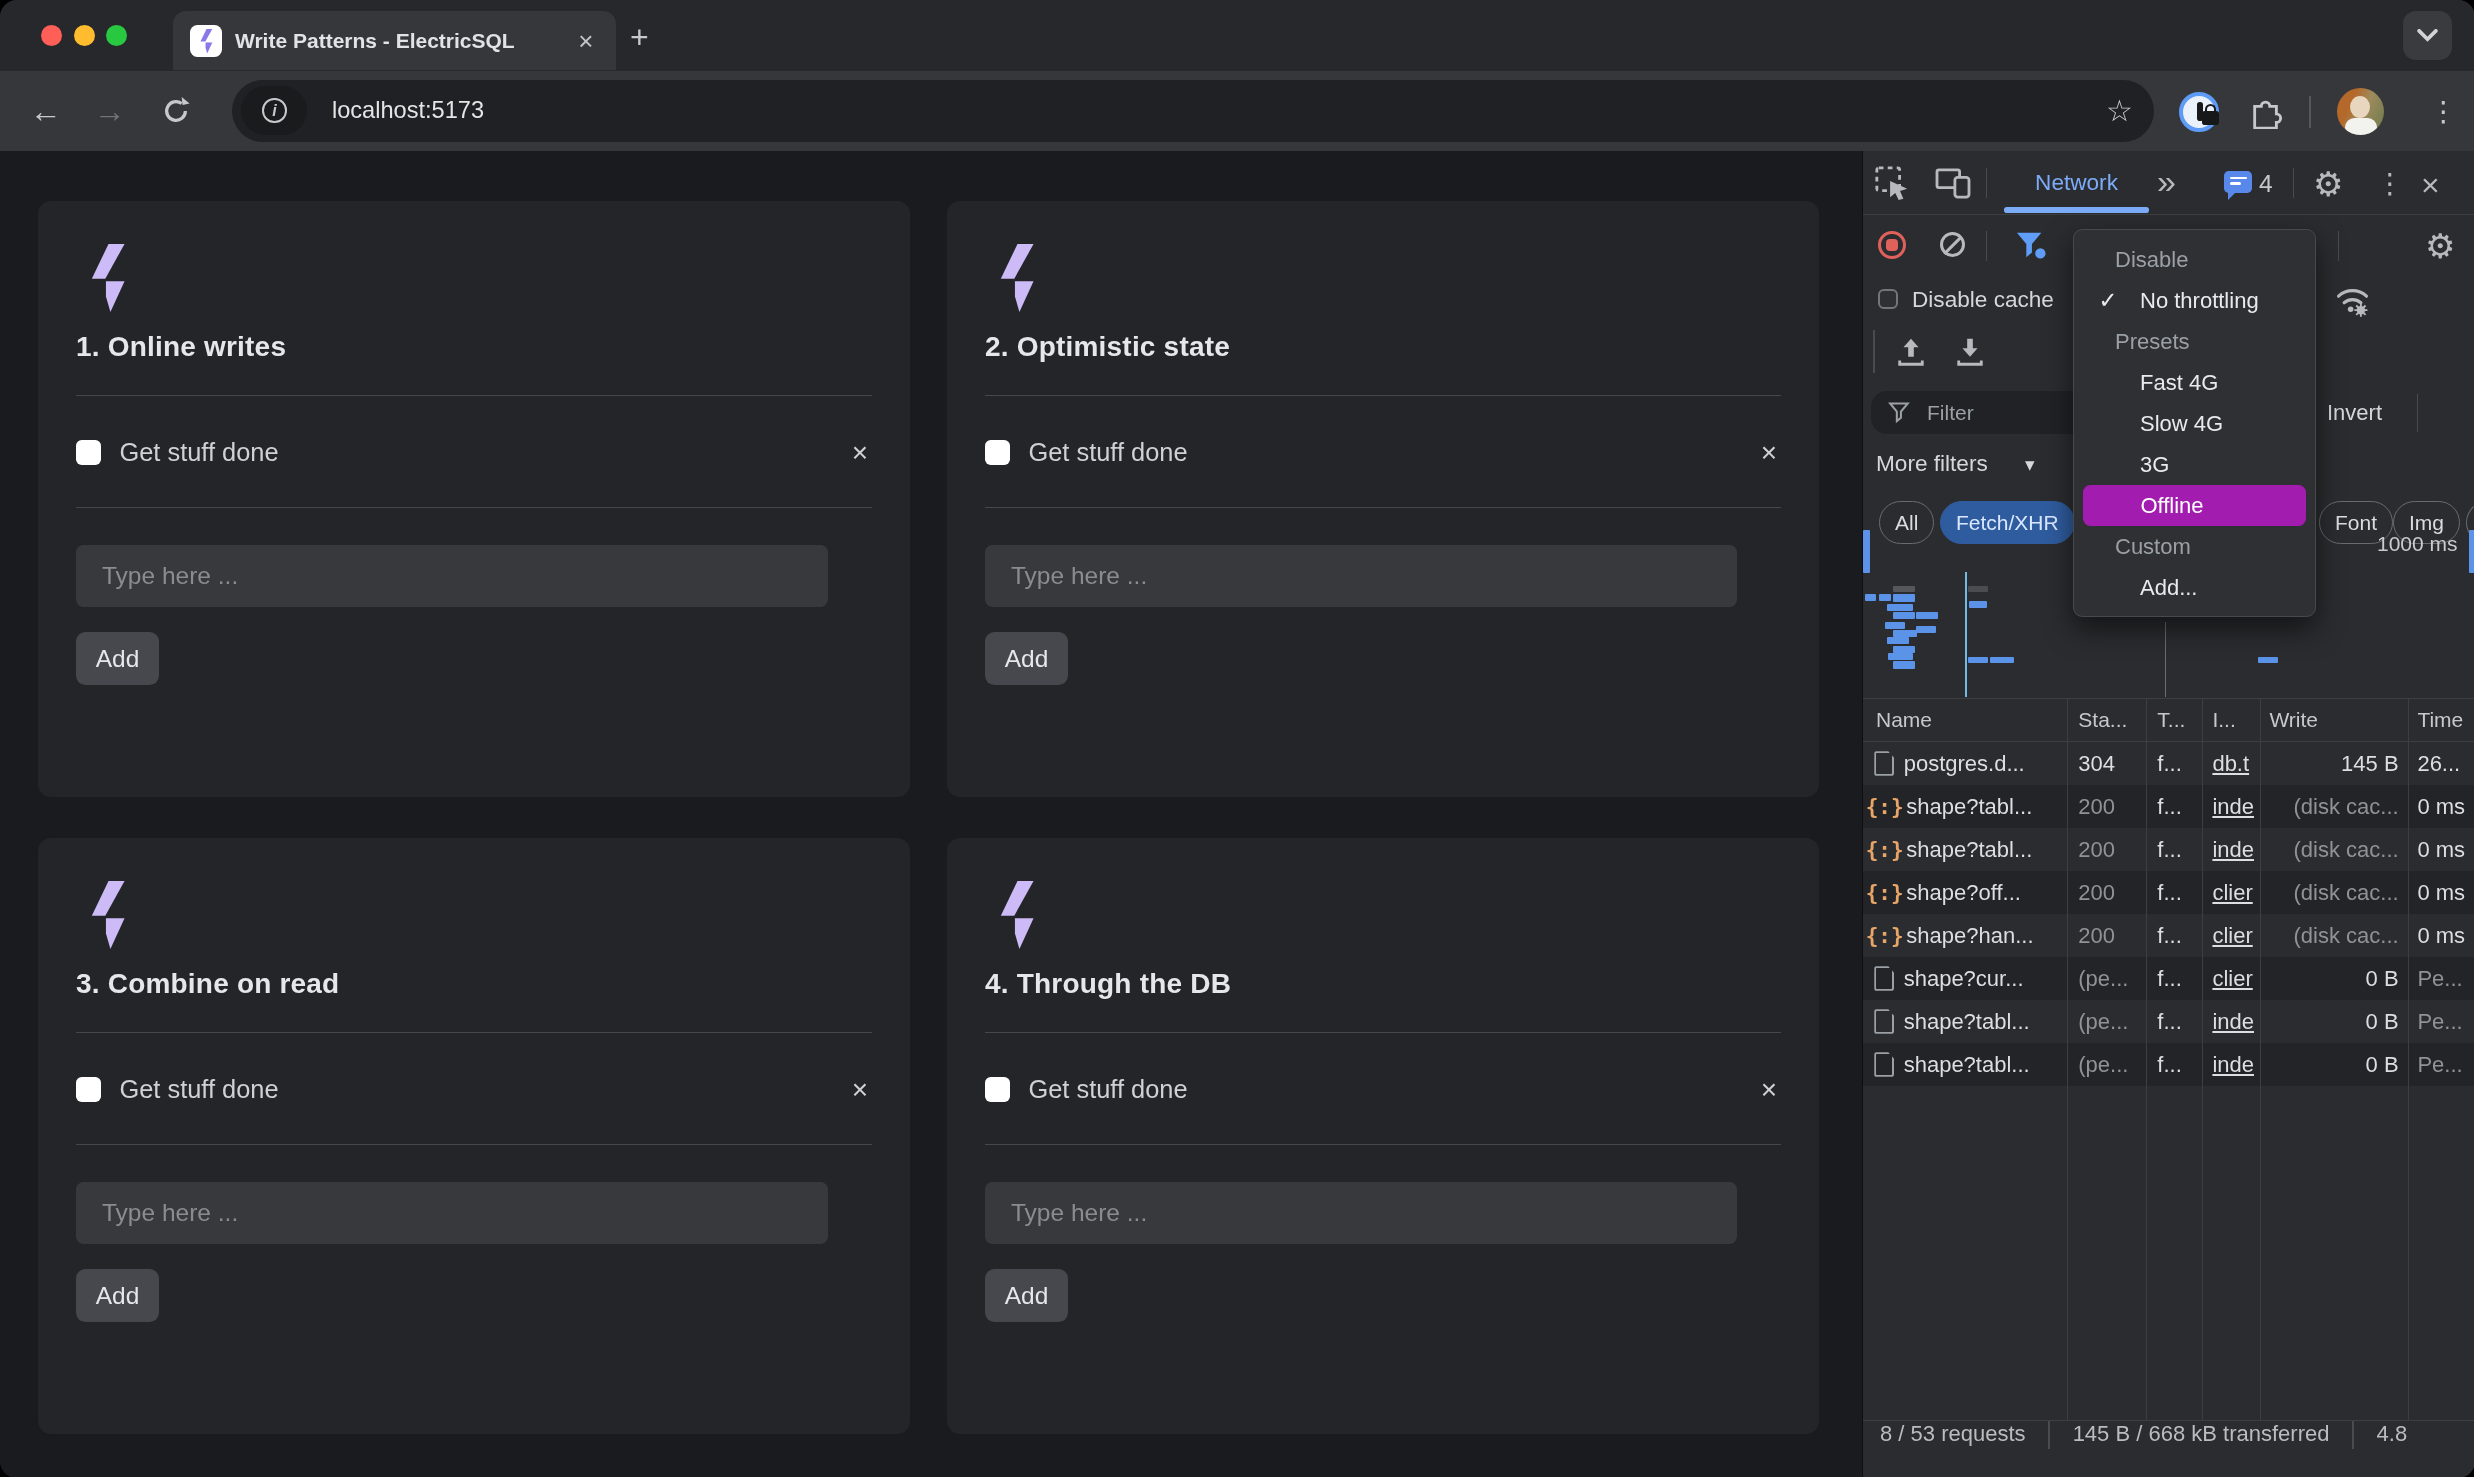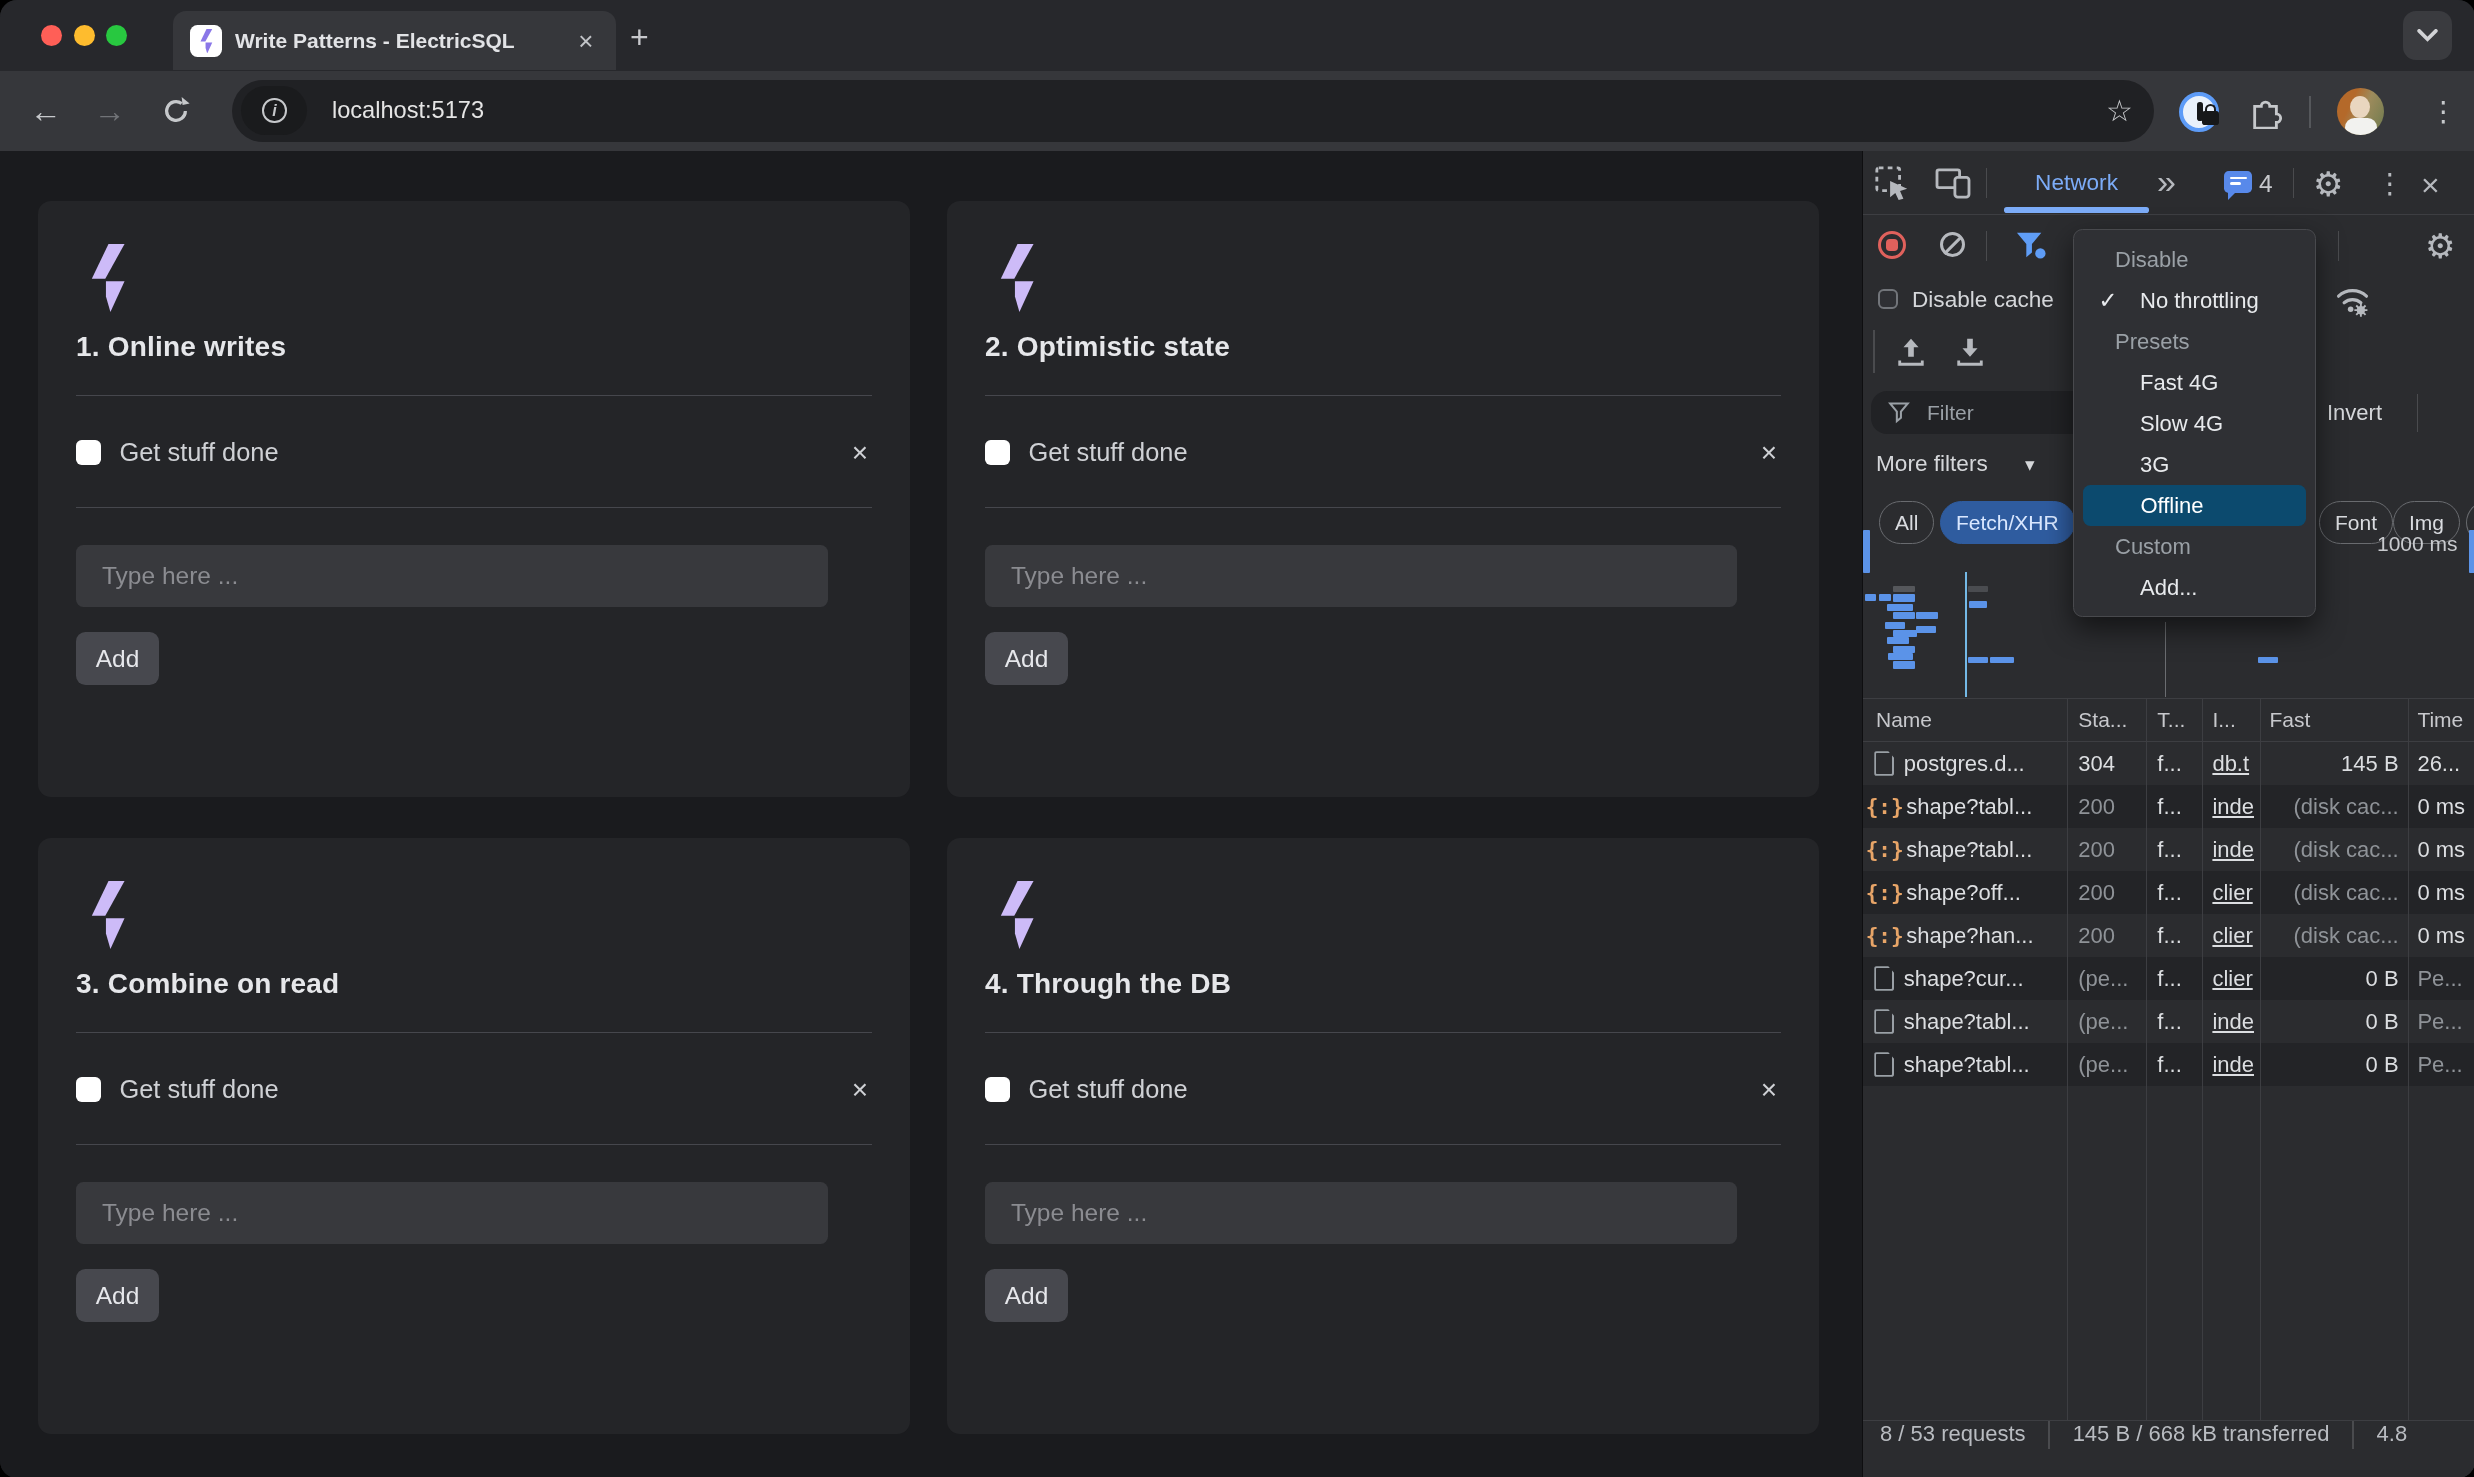--- a/index.html
+++ b/index.html
@@ -115,21 +115,21 @@
   .dt-footer{position:absolute;left:0;right:0;bottom:0;height:58px;background:#2b2c2f;
     border-top:0.9px solid #3d3e42;display:flex;align-items:flex-start;gap:22.6px;padding-left:17px;
     color:#b9bcc1;font-size:22px;white-space:nowrap;overflow:hidden;}
   
   .menu{position:absolute;left:210px;top:78px;width:243px;height:388px;background:#2f3034;
     border:0.9px solid #48494d;border-radius:9.4px;box-shadow:0 11.3px 28px rgba(0,0,0,.55);
     z-index:99;padding-top:9.4px;}
   .mi{height:41px;display:flex;align-items:center;padding-left:66px;color:#e8eaed;font-size:22px;position:relative;}
   .mi.hdr{padding-left:41px;color:#9aa0a6;}
   .mi .chk{position:absolute;left:24.5px;font-size:22.6px;color:#e8eaed;}
-  .mi.sel{margin:0 9.4px;padding-left:57px;border-radius:7.5px;background:#0c4a6e;color:#fff;}
+  .mi.sel{margin:0 9.4px;padding-left:57px;border-radius:7.5px;background:#a21caf;color:#fff;}
 </style>
 </head>
 <body>
 
 <div class="screen">
  <div class="window">
 
   <div class="titlebar">
     <span class="tl" style="left:41px;background:#ff5f57"></span>
     <span class="tl" style="left:74px;background:#febc2e"></span>
@@ -368,21 +368,21 @@
     <div class="wb" style="left:127px;top:506px;width:23.6px;height:5.7px"></div>
     <div class="wb" style="left:395px;top:506px;width:20px;height:5.7px"></div>
     <div class="abs" style="left:102px;top:421px;width:2.4px;height:125px;background:#74b9e6"></div>
     <div class="abs" style="left:302px;top:471px;width:1.4px;height:75px;background:#6b6d71"></div>
 
     <div class="ntable-head">
       <div class="c cn" style="padding-left:13px">Name</div>
       <div class="c cs">Sta...</div>
       <div class="c ct">T...</div>
       <div class="c ci" style="text-decoration:none">I...</div>
-      <div class="c cz" style="justify-content:flex-start;padding-left:9.4px">Fast</div>
+      <div class="c cz" style="justify-content:flex-start;padding-left:9.4px">Write</div>
       <div class="c cm">Time</div>
     </div>
 
     <div class="nrows">
 
     <div class="nrow">
           <div class="c cn">
               <span class="ricon doc"></span>
               <span>postgres.d...</span>
             </div>

